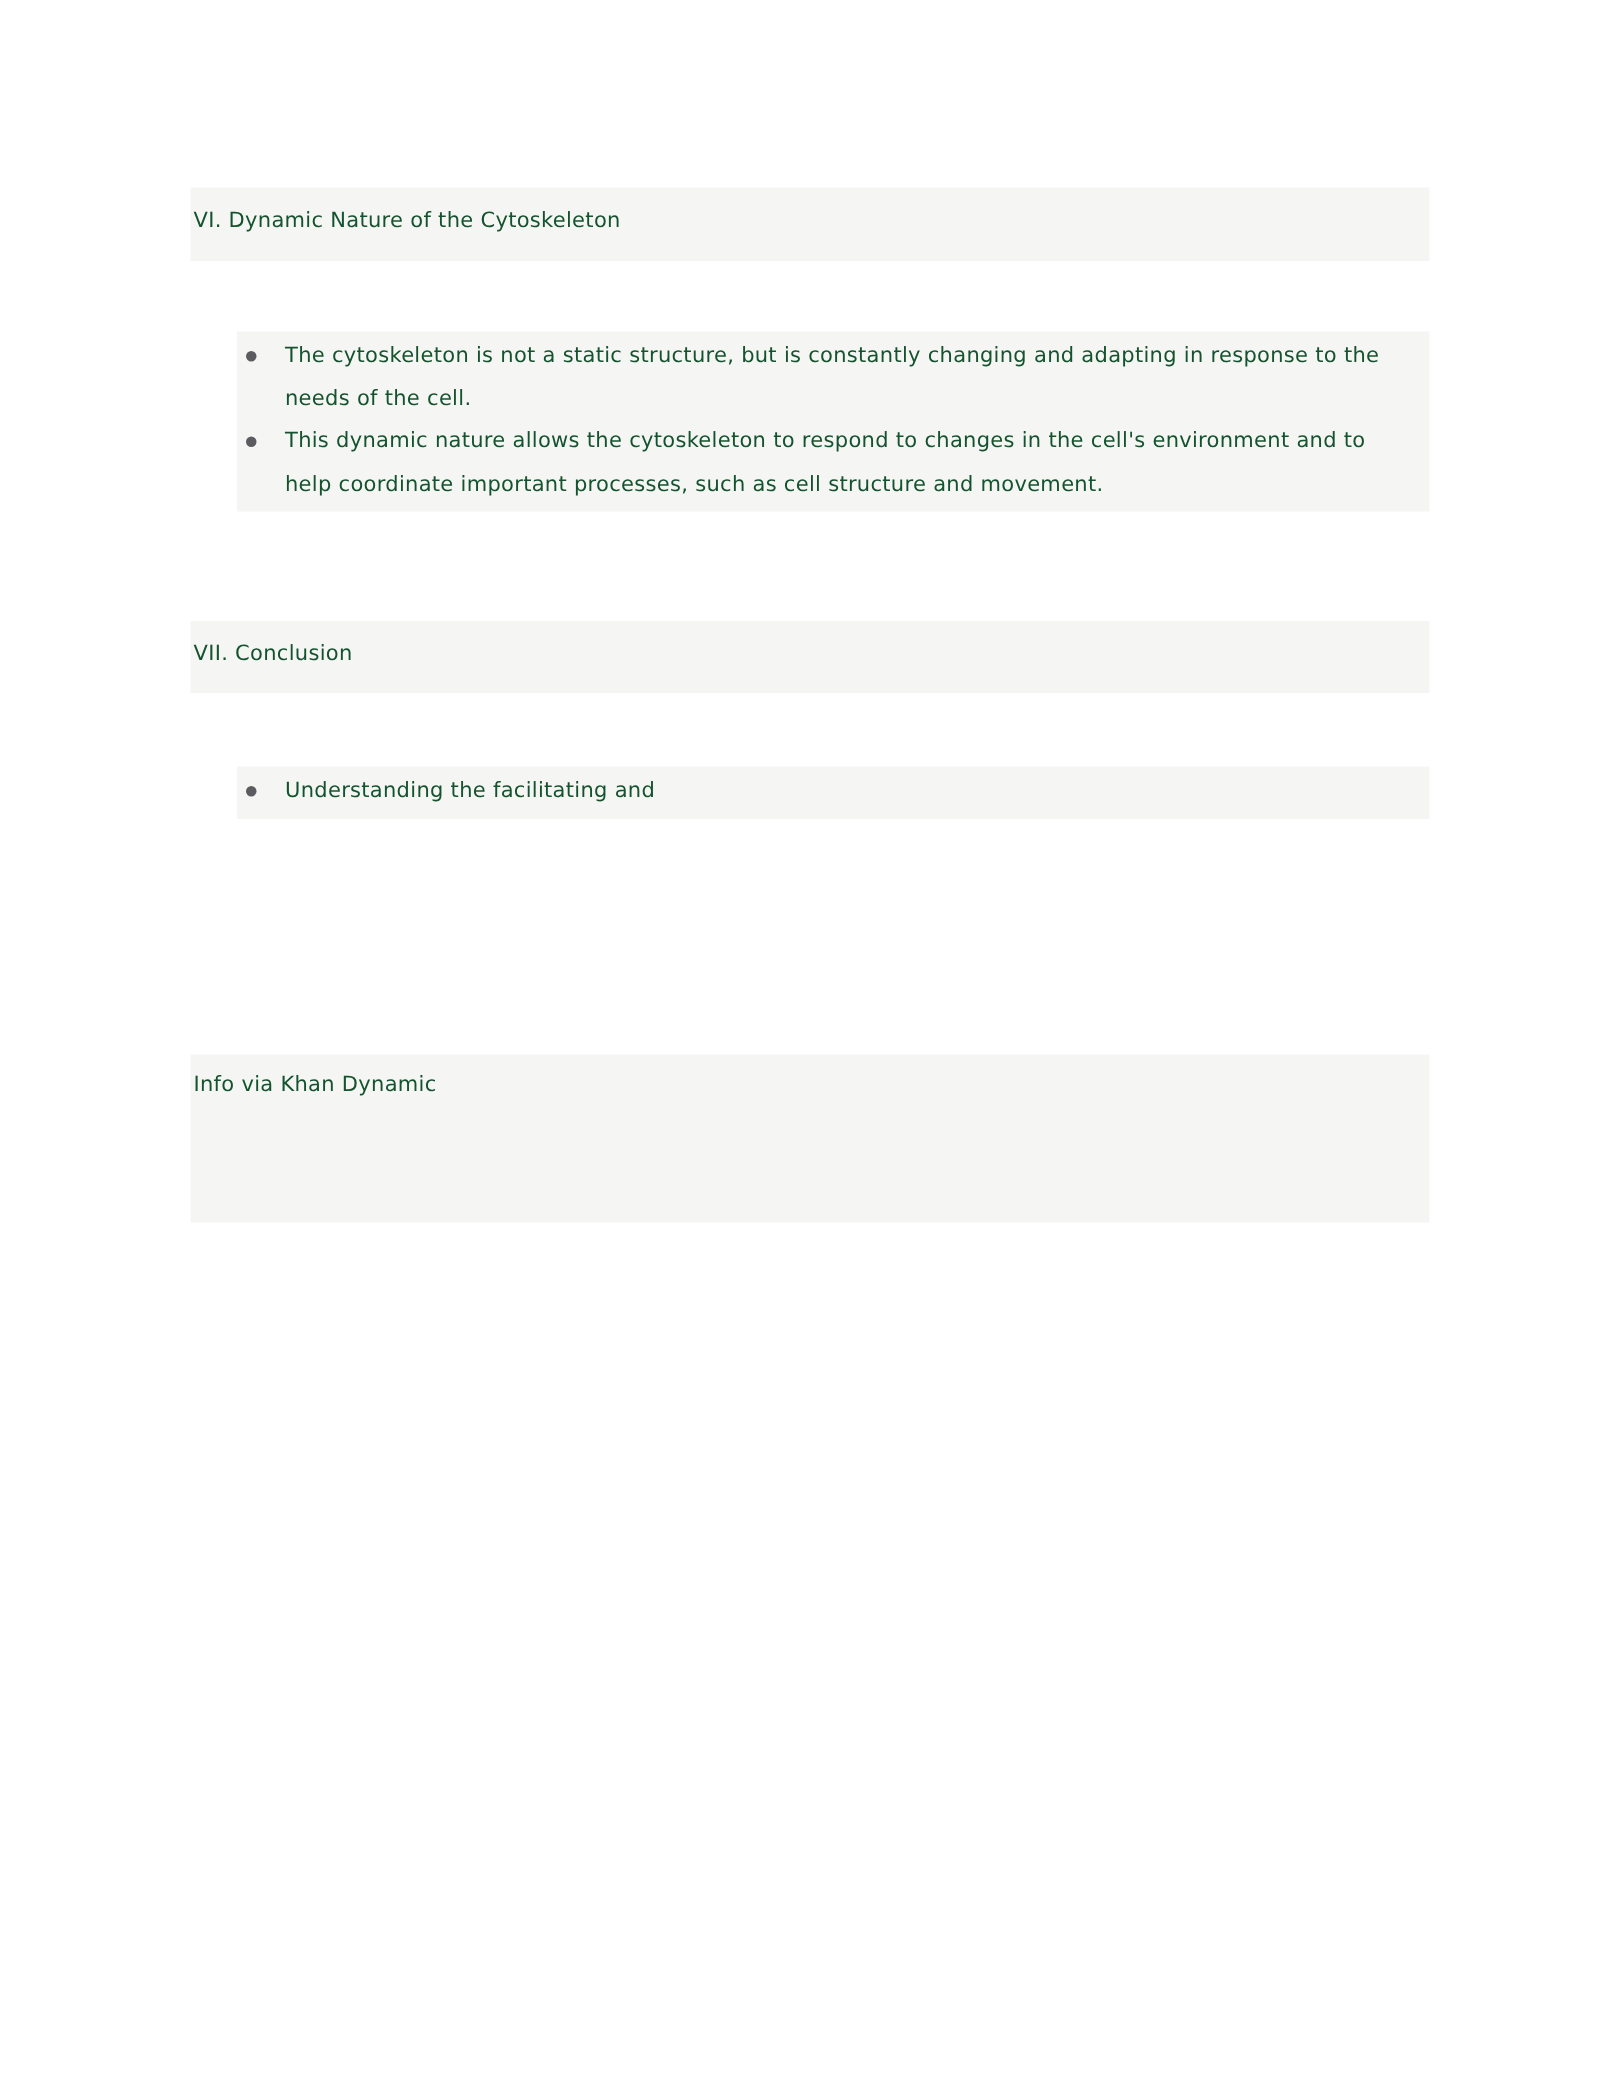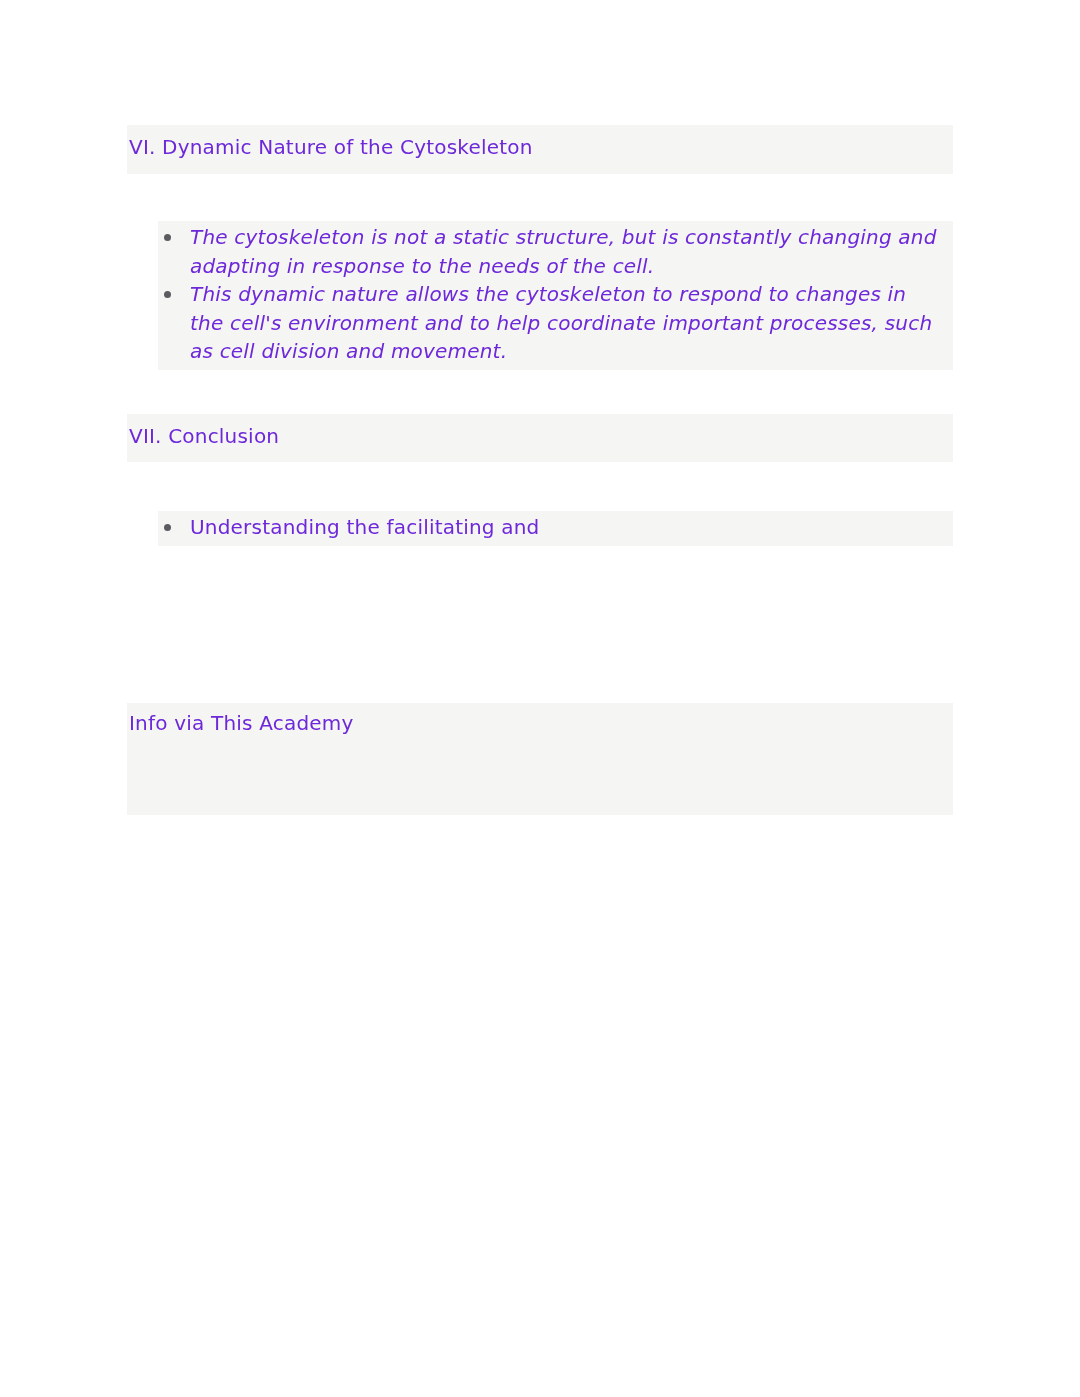--- a/index.html
+++ b/index.html
@@ -11,40 +11,40 @@
     width: 1080px;
     height: 1397px;
     position: relative;
     font-family: "DejaVu Sans", "Liberation Sans", sans-serif;
     color: #5c5b5f;
   }
   .block {
     position: absolute;
     background: #f5f5f4;
     box-sizing: border-box;
-    font-size: 20px;
+    font-size: 14px;
     line-height: 28.5px;
     letter-spacing: 0.2px;
-    color: #6d28d9;
+    color: #14532d;
   }
   .heading-block {
     left: 127px;
     width: 826px;
     height: 49px;
     padding: 8px 6px 0 2px;
     overflow: hidden;
   }
   #block-heading-vi { top: 125px; }
   #block-heading-vii { top: 414px; height: 48px; }
   .bullet-block {
     left: 158px;
     width: 795px;
     padding: 2px 10px 4px 0;
   }
-  #block-bullets-vi { top: 221px; font-style: italic; }
+  #block-bullets-vi { top: 221px; }
   #block-bullets-vii { top: 511px; }
   .bullet-block ul {
     margin: 0;
     padding: 0 0 0 32px;
     list-style: none;
   }
   .bullet-block li {
     position: relative;
   }
   .bullet-block li::before {
@@ -70,31 +70,31 @@
 
 <div>
 
   <div class="block heading-block" id="block-heading-vi">
     <span>VI. Dynamic Nature of the Cytoskeleton</span>
   </div>
 
   <div class="block bullet-block" id="block-bullets-vi">
     <ul>
       <li>The cytoskeleton is not a static structure, but is constantly changing and adapting in response to the needs of the cell.</li>
-      <li>This dynamic nature allows the cytoskeleton to respond to changes in the cell's environment and to help coordinate important processes, such as cell division and movement.</li>
+      <li>This dynamic nature allows the cytoskeleton to respond to changes in the cell's environment and to help coordinate important processes, such as cell structure and movement.</li>
     </ul>
   </div>
 
   <div class="block heading-block" id="block-heading-vii">
     <span>VII. Conclusion</span>
   </div>
 
   <div class="block bullet-block" id="block-bullets-vii">
     <ul>
       <li>Understanding the facilitating and</li>
     </ul>
   </div>
 
   <div class="block" id="block-attribution">
-    <span>Info via This Academy</span>
+    <span>Info via Khan Dynamic</span>
   </div>
 
 </div>
 
 </body></html>

